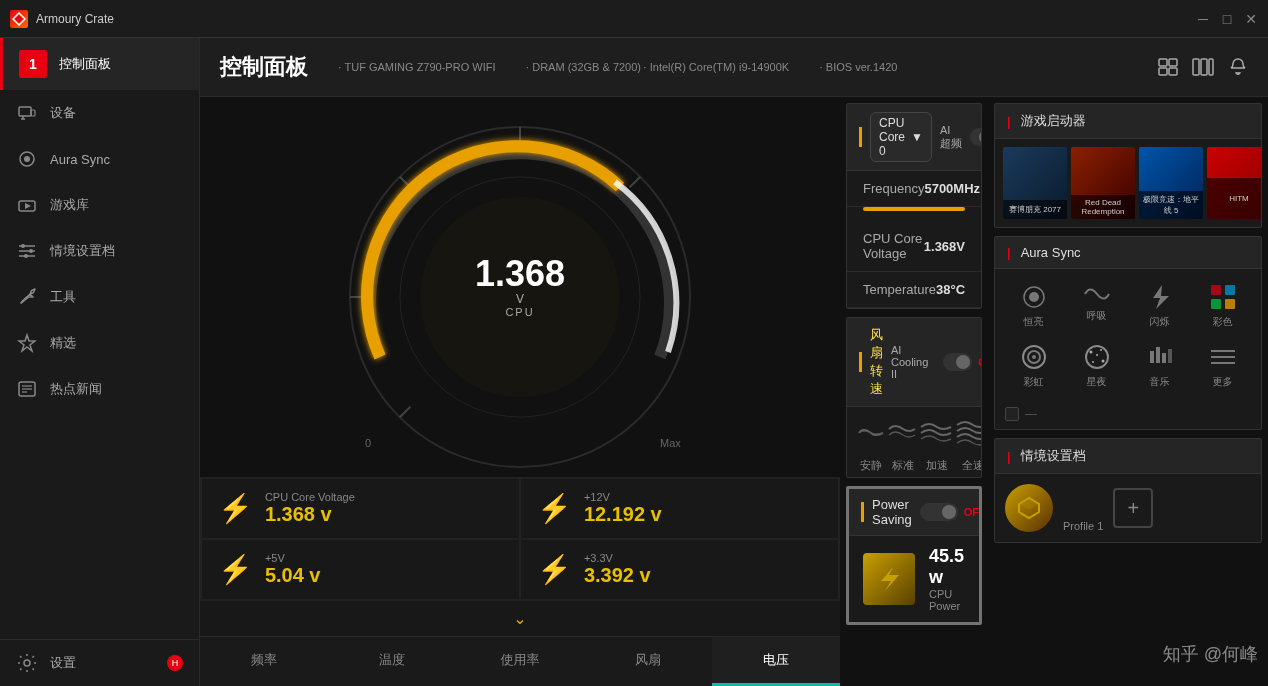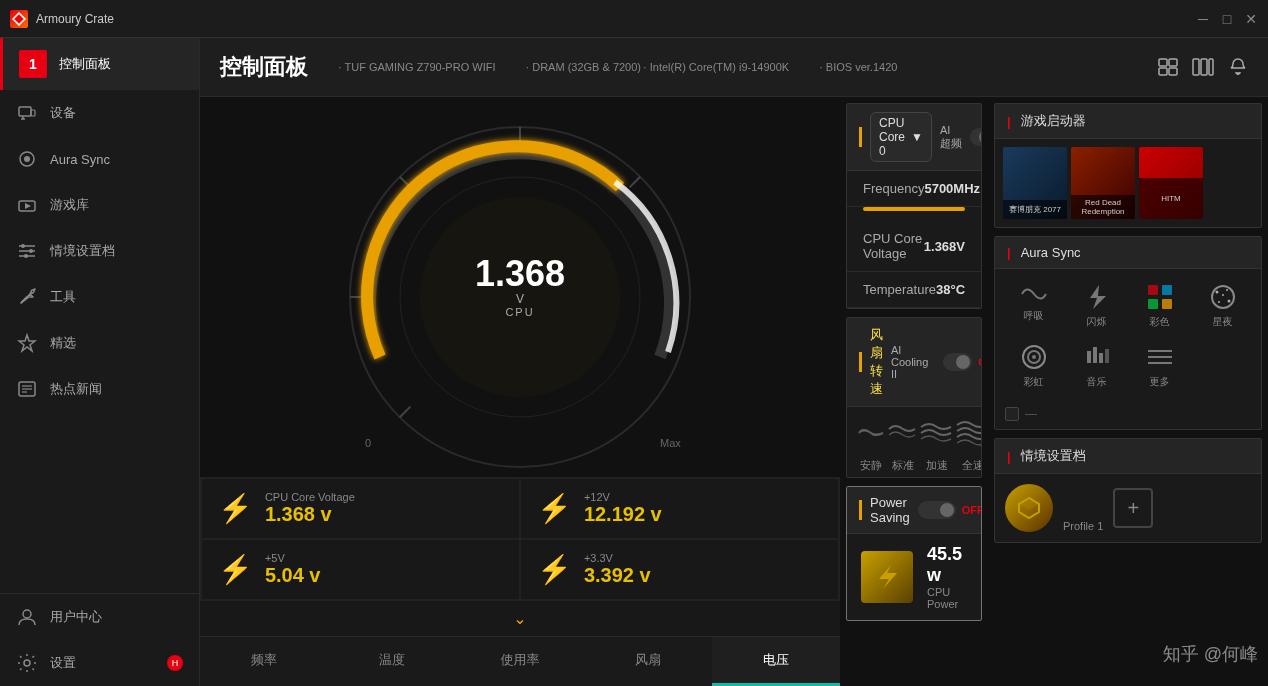--- a/index.html
+++ b/index.html
@@ -308,21 +308,21 @@
     }
     .fan-item {
       display: flex; flex-direction: column; align-items: center; gap: 4px;
     }
     .fan-icon-svg { font-size: 28px; color: #666; }
     .fan-item-label { font-size: 11px; color: #888; }
 
     
     .power-card {
       background: #1a1a1a;
-      border: 1px solid #737373;
+      border: 3px solid #737373;
       margin: 3px 6px;
       border-radius: 2px;
     }
     .power-content {
       display: flex;
       align-items: center;
       padding: 10px 14px;
       gap: 14px;
     }
     .power-icon-box {
@@ -542,29 +542,20 @@
             <line x1="5" y1="13" x2="10" y2="13" stroke="#888" stroke-width="1.2"></line>
           </svg>
       </div>
       <span>热点新闻</span>
     </div>
 
     <div class="sidebar-bottom">
       <div class="sidebar-item">
         <div class="sidebar-item-icon">
           <svg width="20" height="20" viewBox="0 0 20 20">
-              <circle cx="10" cy="7" r="4" fill="none" stroke="#888" stroke-width="1.5"></circle>
-              <path d="M2 18c0-4 3.5-6 8-6s8 2 8 6" fill="none" stroke="#888" stroke-width="1.5"></path>
-            </svg>
-        </div>
-        <span>用户中心</span>
-      </div>
-      <div class="sidebar-item">
-        <div class="sidebar-item-icon">
-          <svg width="20" height="20" viewBox="0 0 20 20">
               <circle cx="10" cy="10" r="3" fill="none" stroke="#888" stroke-width="1.5"></circle>
               <path d="M10 1v2M10 17v2M1 10h2M17 10h2M3.1 3.1l1.4 1.4M15.5 15.5l1.4 1.4M3.1 16.9l1.4-1.4M15.5 4.5l1.4-1.4" stroke="#888" stroke-width="1.5"></path>
             </svg>
         </div>
         <span>设置</span>
         <div style="margin-left: auto; background: #e60012; color: white; font-size: 9px; width: 16px; height: 16px; border-radius: 50%; display: flex; align-items: center; justify-content: center;">H</div>
       </div>
     </div>
   </div>
 
@@ -827,74 +818,84 @@
             <span class="section-header-accent">|</span>
             <span>游戏启动器</span>
           </div>
           <div class="game-grid">
             <div class="game-thumb" style="background: linear-gradient(135deg, #1a3a5c, #0a1a2c); position:relative; display:flex; align-items:flex-end;">
               <div style="font-size:8px; color:#ccc; padding:4px; background:rgba(0,0,0,0.6); width:100%; text-align:center;">赛博朋克 2077</div>
             </div>
             <div class="game-thumb" style="background: linear-gradient(135deg, #8b2000, #3a0000); position:relative; display:flex; align-items:flex-end;">
               <div style="font-size:8px; color:#ccc; padding:3px; background:rgba(0,0,0,0.6); width:100%; text-align:center;">Red Dead Redemption</div>
             </div>
+            <div class="game-thumb" style="background: linear-gradient(135deg, #0055aa, #002255); position:relative; display:flex; align-items:flex-end;">
+              <div style="font-size:8px; color:#ccc; padding:3px; background:rgba(0,0,0,0.6); width:100%; text-align:center;">极限竞速：地平线 5</div>
+            </div>
             <div class="game-thumb" style="background: linear-gradient(135deg, #cc0000, #880000); position:relative; display:flex; align-items:flex-end;">
               <div style="font-size:8px; color:#ccc; padding:16px; background:rgba(0,0,0,0.6); width:100%; text-align:center;">HITM</div>
             </div>
           </div>
         </div>
 
         <div class="aura-panel">
           <div class="section-header">
             <span class="section-header-accent">|</span>
             <span>Aura Sync</span>
           </div>
           <div class="aura-grid">
+            <div class="aura-item">
+              <svg width="28" height="28" viewBox="0 0 28 28">
+                  <circle cx="14" cy="14" r="10" fill="none" stroke="#777" stroke-width="1.5"></circle>
+                  <circle cx="14" cy="14" r="5" fill="#777"></circle>
+                </svg>
+              <span class="aura-label">恒亮</span>
+            </div>
             <div class="aura-item">
               <svg width="28" height="22" viewBox="0 0 28 22">
                   <path d="M2 11 Q7 2 14 11 Q21 20 26 11" fill="none" stroke="#777" stroke-width="2"></path>
                 </svg>
               <span class="aura-label">呼吸</span>
             </div>
             <div class="aura-item">
               <svg width="22" height="28" viewBox="0 0 22 28">
                   <path d="M13 2L4 15h7l-4 11L20 13h-8z" fill="#777"></path>
                 </svg>
               <span class="aura-label">闪烁</span>
             </div>
             <div class="aura-item">
               <svg width="28" height="28" viewBox="0 0 28 28">
                   <rect x="2" y="2" width="10" height="10" rx="1" fill="#e60012" opacity="0.7"></rect>
                   <rect x="16" y="2" width="10" height="10" rx="1" fill="#00a0e0" opacity="0.7"></rect>
                   <rect x="2" y="16" width="10" height="10" rx="1" fill="#00cc44" opacity="0.7"></rect>
                   <rect x="16" y="16" width="10" height="10" rx="1" fill="#ffaa00" opacity="0.7"></rect>
                 </svg>
               <span class="aura-label">彩色</span>
+            </div>
+            <div class="aura-item">
+              <svg width="28" height="28" viewBox="0 0 28 28">
+                  <circle cx="14" cy="14" r="11" fill="none" stroke="#888" stroke-width="2"></circle>
+                  <circle cx="14" cy="14" r="6" fill="none" stroke="#777" stroke-width="2"></circle>
+                  <circle cx="14" cy="14" r="2" fill="#777"></circle>
+                </svg>
+              <span class="aura-label">彩虹</span>
             </div>
             <div class="aura-item">
               <svg width="28" height="28" viewBox="0 0 28 28">
                 <circle cx="14" cy="14" r="11" fill="none" stroke="#888" stroke-width="2"></circle>
                 <circle cx="8" cy="9" r="1.5" fill="#aaa"></circle>
                 <circle cx="18" cy="7" r="1" fill="#aaa"></circle>
                 <circle cx="20" cy="18" r="1.5" fill="#aaa"></circle>
                 <circle cx="10" cy="19" r="1" fill="#aaa"></circle>
                 <circle cx="14" cy="12" r="1" fill="#aaa"></circle>
               </svg>
               <span class="aura-label">星夜</span>
             </div>
             <div class="aura-item">
               <svg width="28" height="28" viewBox="0 0 28 28">
-                  <circle cx="14" cy="14" r="11" fill="none" stroke="#888" stroke-width="2"></circle>
-                  <circle cx="14" cy="14" r="6" fill="none" stroke="#777" stroke-width="2"></circle>
-                  <circle cx="14" cy="14" r="2" fill="#777"></circle>
-                </svg>
-              <span class="aura-label">彩虹</span>
-            </div>
-            <div class="aura-item">
-              <svg width="28" height="28" viewBox="0 0 28 28">
                   <rect x="4" y="8" width="4" height="12" fill="#777"></rect>
                   <rect x="10" y="4" width="4" height="16" fill="#777"></rect>
                   <rect x="16" y="10" width="4" height="10" fill="#777"></rect>
                   <rect x="22" y="6" width="4" height="14" fill="#555"></rect>
                 </svg>
               <span class="aura-label">音乐</span>
             </div>
             <div class="aura-item">
               <svg width="28" height="28" viewBox="0 0 28 28">
                   <rect x="2" y="7" width="24" height="2" fill="#777"></rect>

